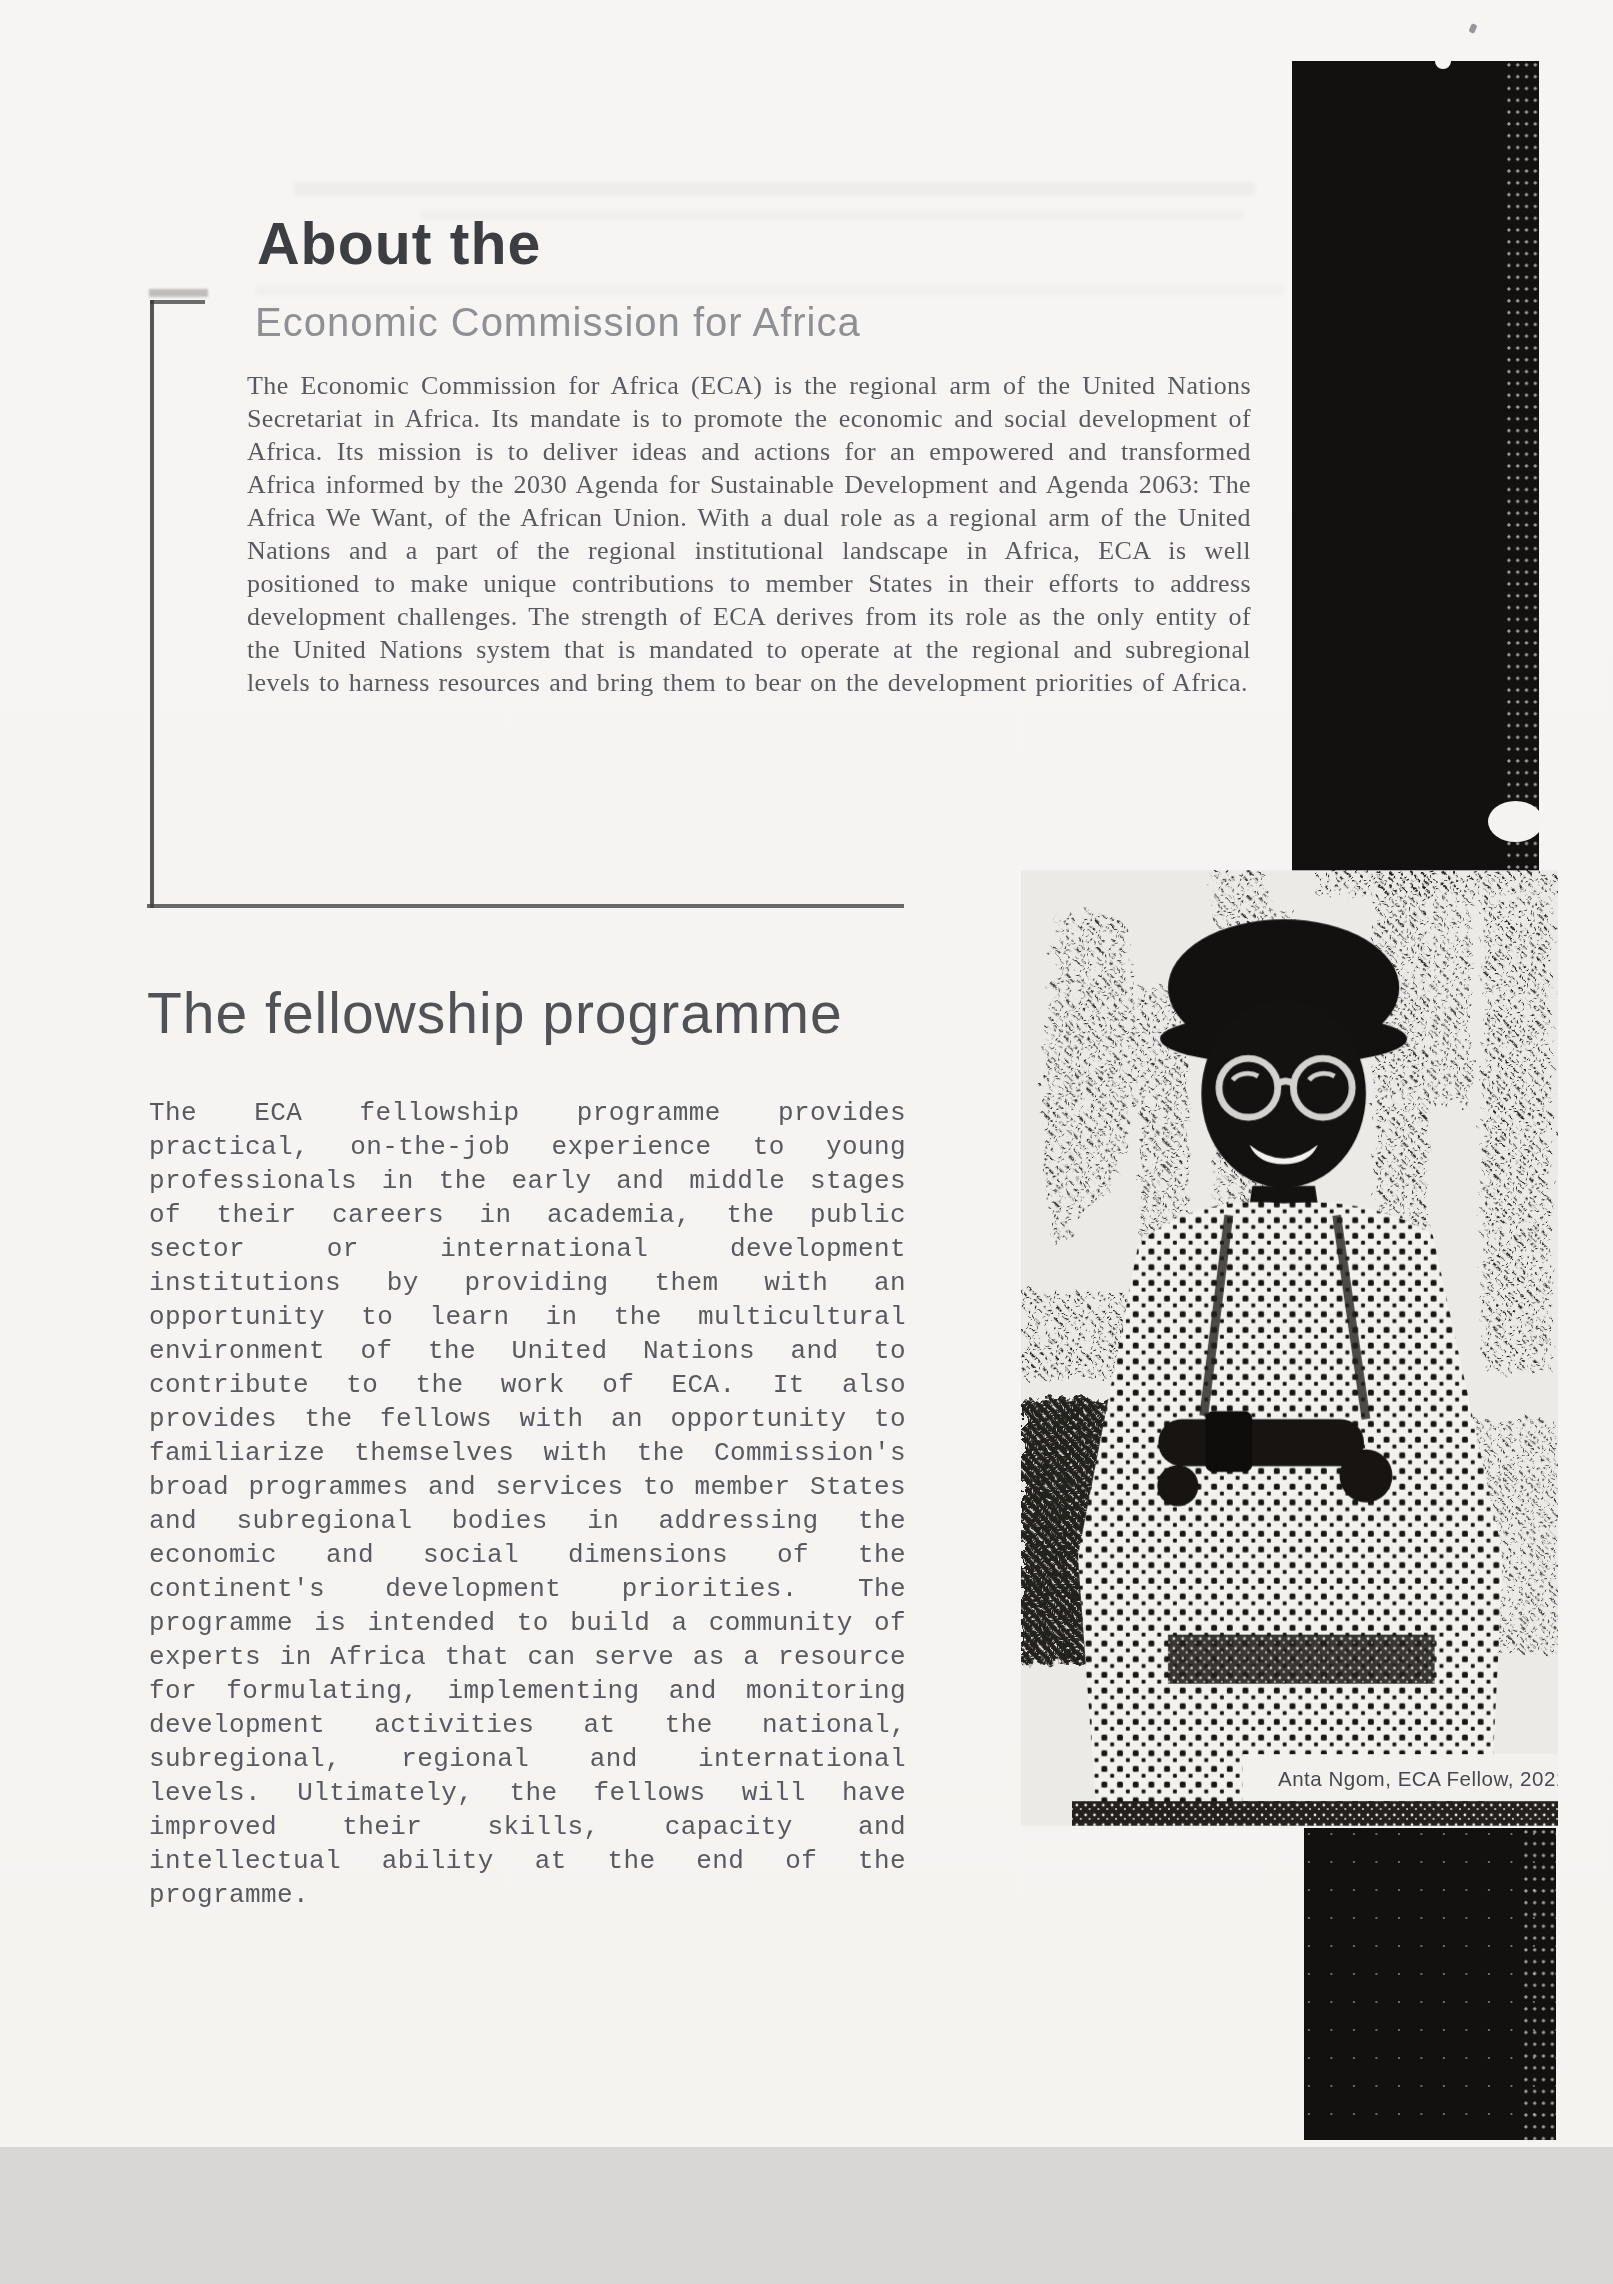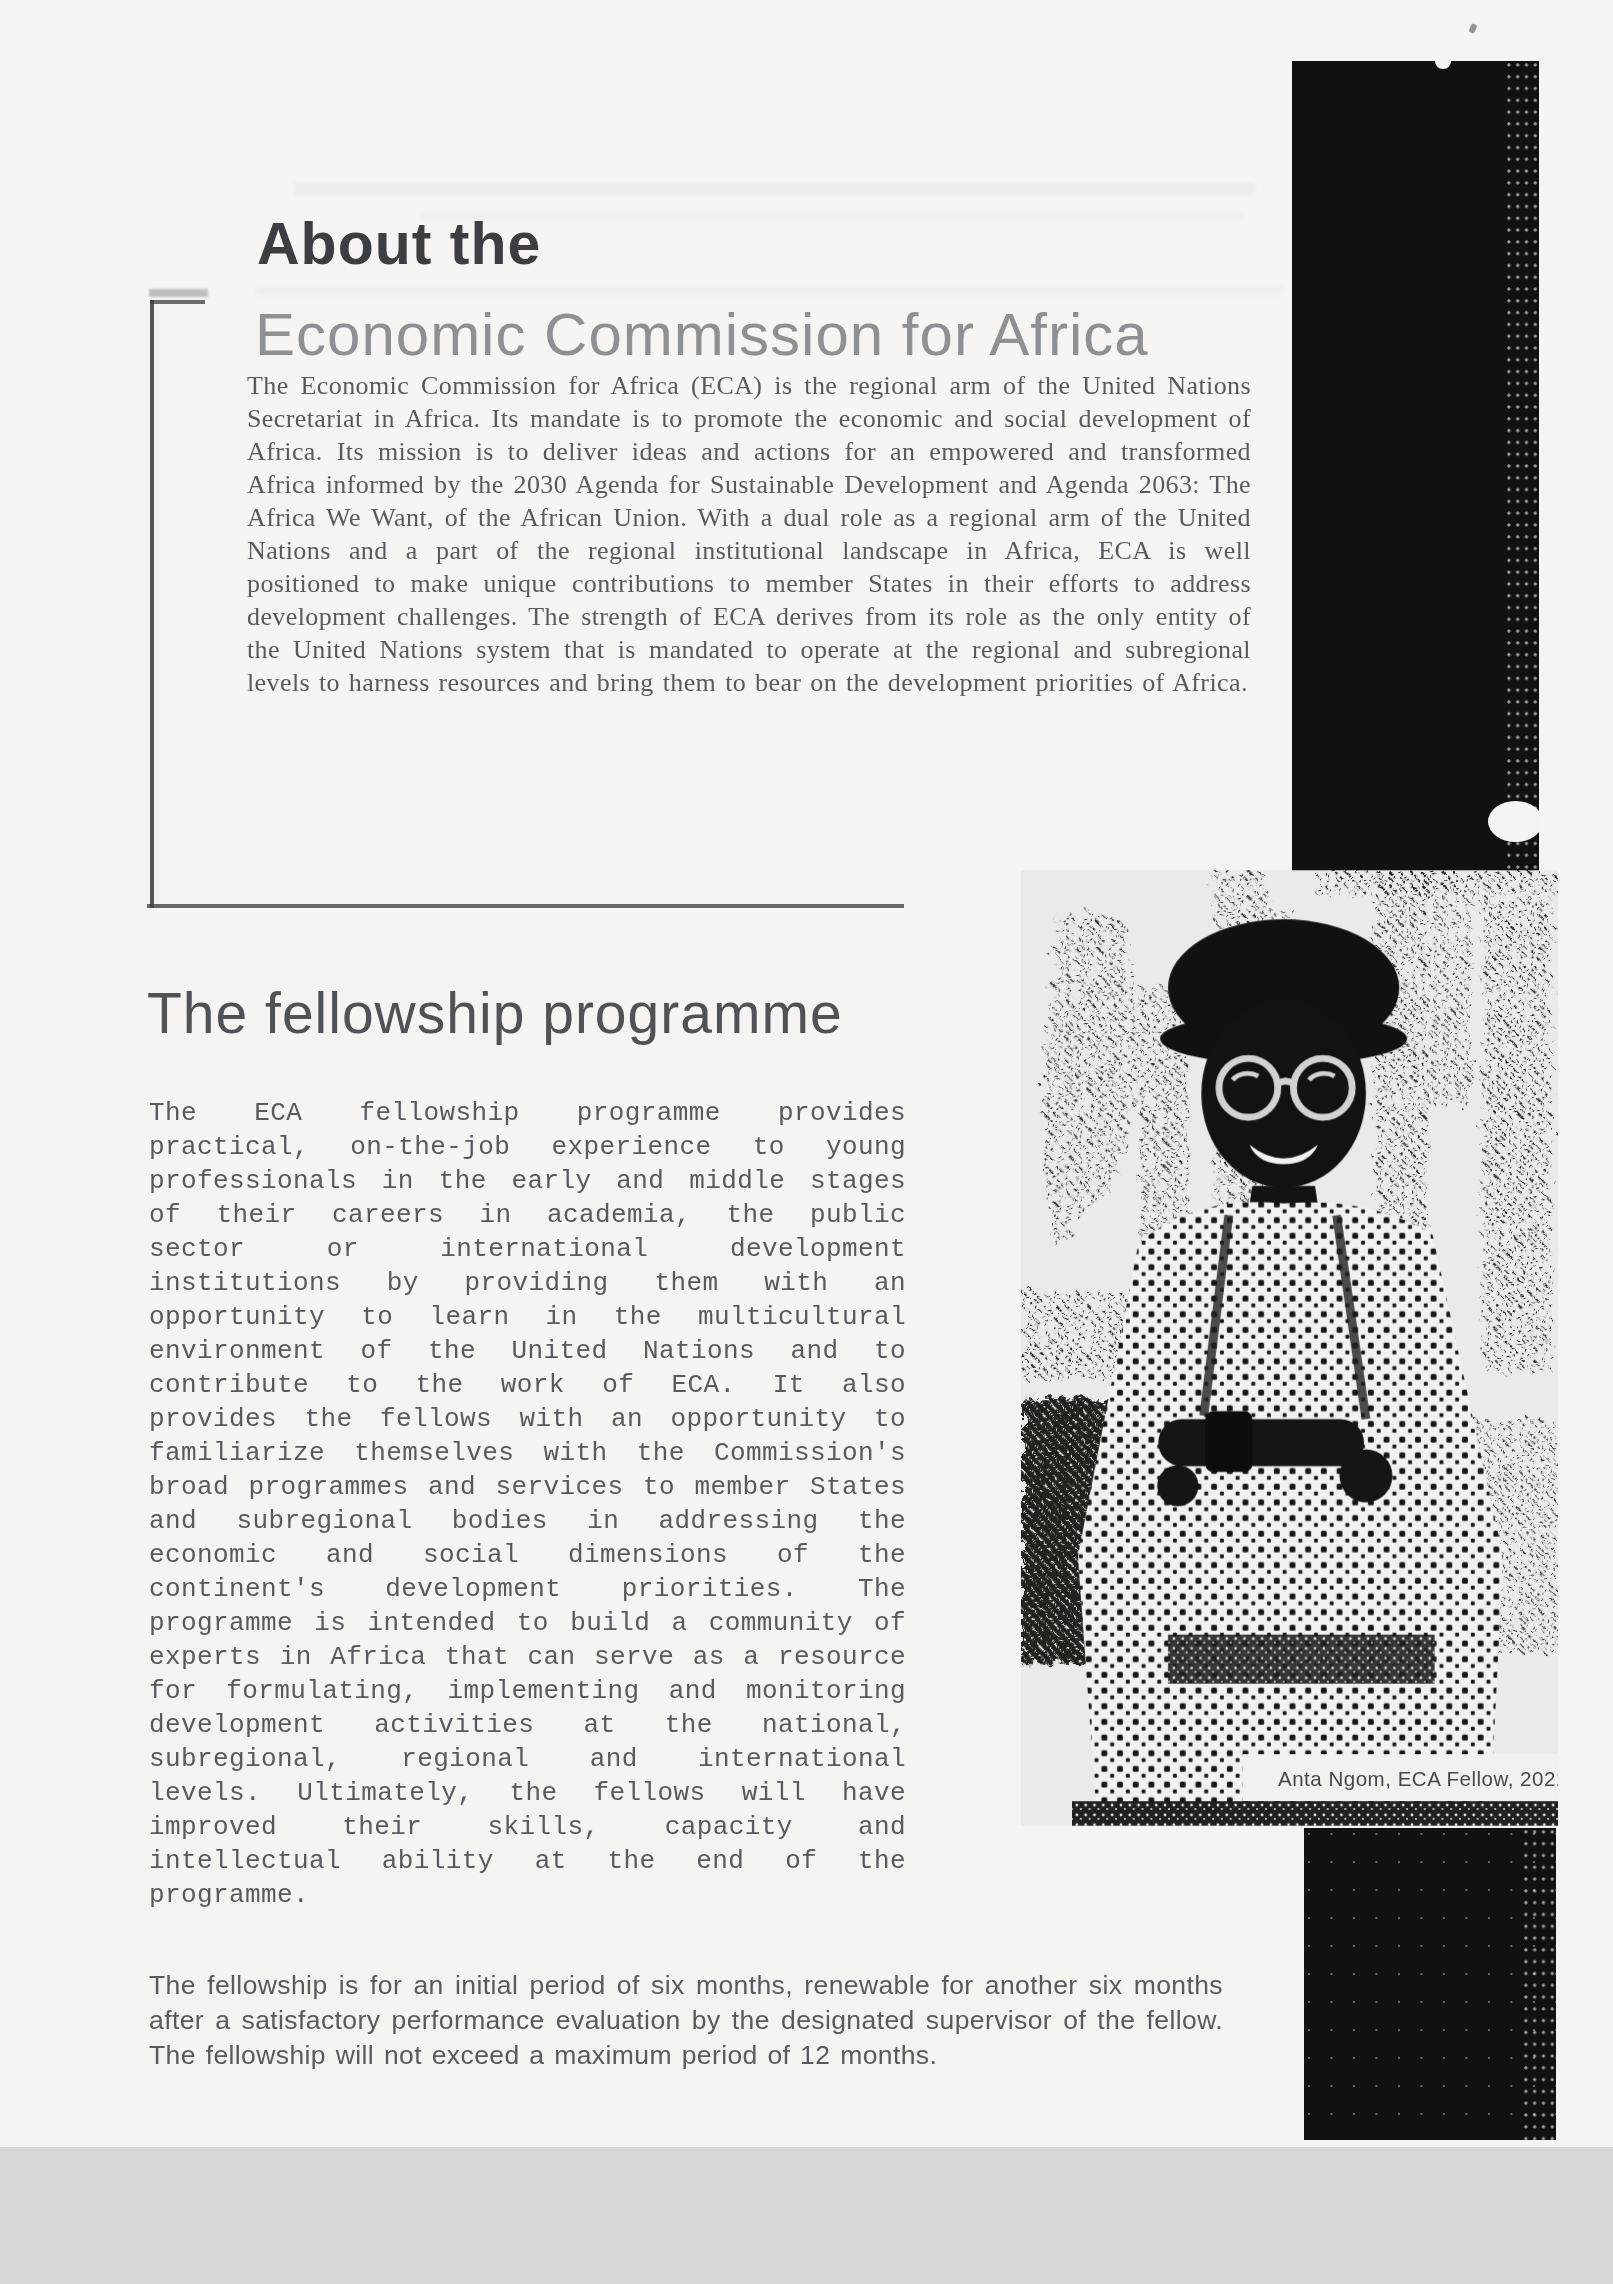--- a/index.html
+++ b/index.html
@@ -23,21 +23,21 @@
   .box-tick{position:absolute;left:150px;top:300px;width:55px;height:3.9px;background:#4a4a4a;opacity:.8;}
   .smudge{position:absolute;left:149px;top:289px;width:59px;height:7.8px;background:#7d7d7b;opacity:.45;filter:blur(1px);}
 
   .about-h1{
     position:absolute;left:257px;top:210px;margin:0;
     font-size:59px;font-weight:bold;letter-spacing:1px;
     color:#3d3e41;
   }
   .about-h2{
     position:absolute;left:255px;top:300px;margin:0;
-    font-size:60px;font-weight:400;letter-spacing:1px;
+    font-size:40px;font-weight:400;letter-spacing:1px;
     color:#8f9094;
   }
   .body-text{
     position:absolute;margin:0;
     color:#595a5f;
     text-align:justify;
     letter-spacing:0.4px;word-spacing:2px;
   }
   .about-body{left:247px;top:369px;width:1004px;font-size:26px;line-height:33px;font-family:Liberation Serif, serif;}
   .fellow-h{
@@ -98,21 +98,20 @@
   <div class="box-left"></div>
   <div class="box-bottom"></div>
 
   <h1 class="about-h1">About the</h1>
   <h2 class="about-h2">Economic Commission for Africa</h2>
   <p class="body-text about-body">The Economic Commission for Africa (ECA) is the regional arm of the United Nations Secretariat in Africa. Its mandate is to promote the economic and social development of Africa. Its mission is to deliver ideas and actions for an empowered and transformed Africa informed by the 2030 Agenda for Sustainable Development and Agenda 2063: The Africa We Want, of the African Union. With a dual role as a regional arm of the United Nations and a part of the regional institutional landscape in Africa, ECA is well positioned to make unique contributions to member States in their efforts to address development challenges. The strength of ECA derives from its role as the only entity of the United Nations system that is mandated to operate at the regional and subregional levels to harness resources and bring them to bear on the development priorities of Africa.</p>
 
   <h2 class="fellow-h">The fellowship programme</h2>
   <p class="body-text fellow-body">The ECA fellowship programme provides practical, on-the-job experience to young professionals in the early and middle stages of their careers in academia, the public sector or international development institutions by providing them with an opportunity to learn in the multicultural environment of the United Nations and to contribute to the work of ECA. It also provides the fellows with an opportunity to familiarize themselves with the Commission's broad programmes and services to member States and subregional bodies in addressing the economic and social dimensions of the continent's development priorities. The programme is intended to build a community of experts in Africa that can serve as a resource for formulating, implementing and monitoring development activities at the national, subregional, regional and international levels. Ultimately, the fellows will have improved their skills, capacity and intellectual ability at the end of the programme.</p>
 
-  <p class="body-text dur-body">The fellowship is for an initial period of six months, renewable for another six months after a satisfactory performance evaluation by the designated supervisor of the fellow. The fellowship will not exceed a maximum period of 12 months.</p>
 
   <div class="ink-block ink-top">
     <div class="ink-dots"></div>
     <div class="ink-ellipse"></div>
     <div class="ink-notch"></div>
   </div>
 
   <svg class="photo" viewBox="0 0 548 975" xmlns="http://www.w3.org/2000/svg">
     <defs>
       <pattern id="hd" width="16" height="16" patternUnits="userSpaceOnUse">

